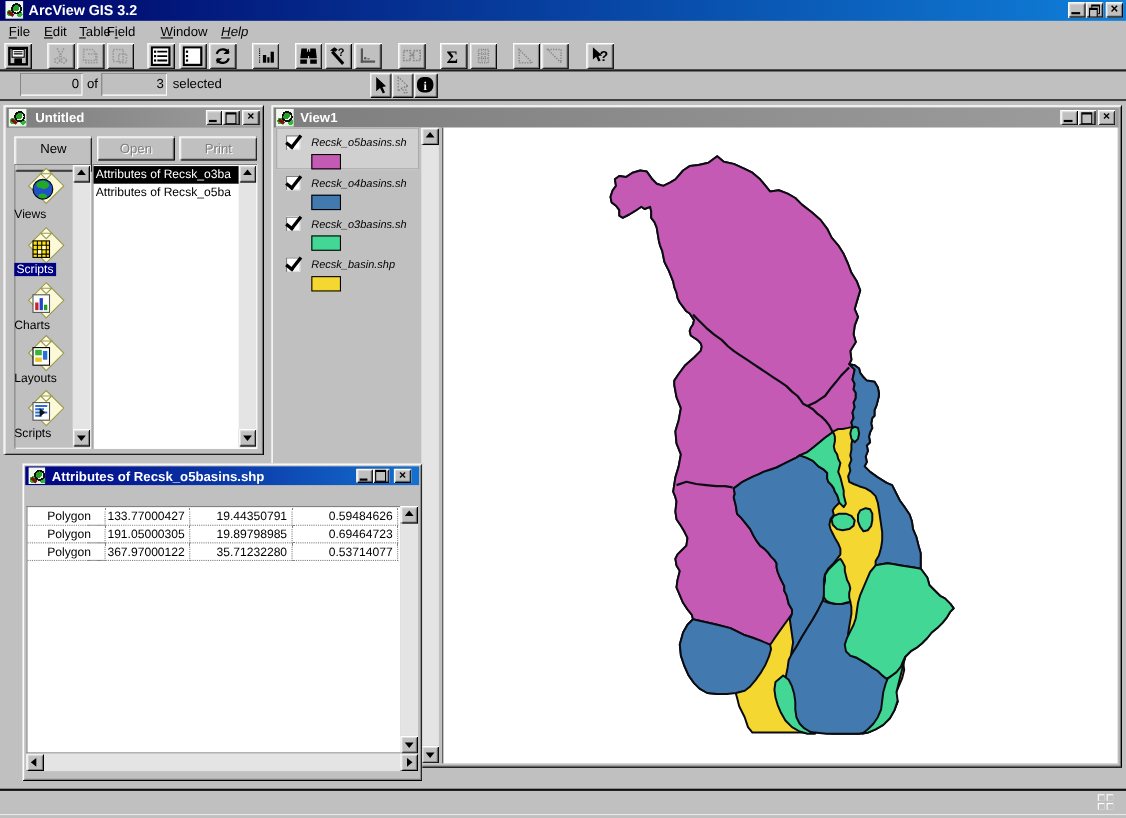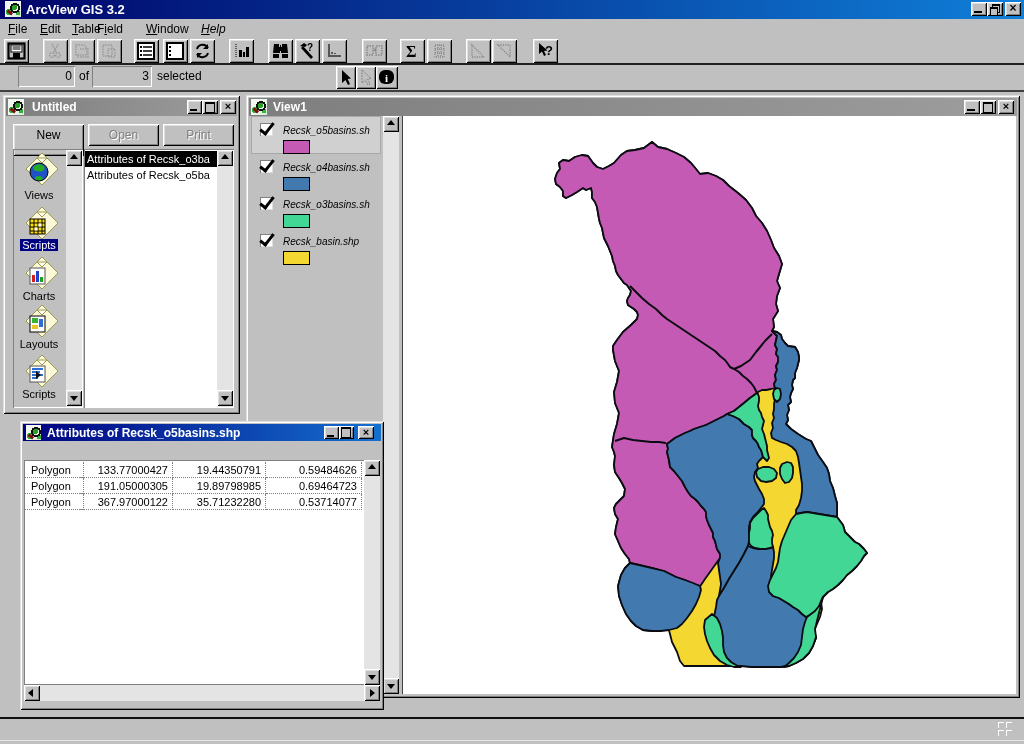--- a/index.html
+++ b/index.html
@@ -6,31 +6,31 @@
 .abs{position:absolute;}
 .raised{box-shadow:inset 1px 1px 0 #dfdfdf, inset -1px -1px 0 #000, inset 2px 2px 0 #fff, inset -2px -2px 0 #808080;}
 .btn{box-shadow:inset 1px 1px 0 #ffffff, inset -1px -1px 0 #000, inset 2px 2px 0 #dfdfdf, inset -2px -2px 0 #808080;background:#c0c0c0;}
 .tbtn{position:absolute;width:25px;height:24px;background:#c0c0c0;box-shadow:inset 1px 1px 0 #ffffff, inset -1px -1px 0 #000, inset 2px 2px 0 #dfdfdf, inset -2px -2px 0 #808080;}
 .tbtn svg{position:absolute;left:3px;top:3px;}
 .wbtn{position:absolute;width:16px;height:14px;background:#c0c0c0;box-shadow:inset 1px 1px 0 #ffffff, inset -1px -1px 0 #000, inset 2px 2px 0 #dfdfdf, inset -2px -2px 0 #808080;}
 .titletext{color:#fff;font-weight:bold;font-size:12px;}
 .chk{width:13px;height:13px;background:#fff;box-shadow:inset 1px 1px 0 #808080, inset -1px -1px 0 #dfdfdf;}
 .chk:after{content:"";position:absolute;left:3px;top:-3px;width:5px;height:12px;border-right:3px solid #000;border-bottom:3px solid #000;transform:rotate(38deg);}
 .sw{width:25px;height:12px;border:1px solid #000;}
-.lbl{width:52px;text-align:center;font-size:11px;}
+.lbl{width:52px;font-size:11px;}
 .icn{width:30px;height:30px;}
 .arr-u:after,.arr-d:after,.arr-l:after,.arr-r:after{content:"";position:absolute;left:4px;top:5px;border:4px solid transparent;}
 .arr-u:after{border-bottom:5px solid #000;border-top:none;top:4px;}
 .arr-d:after{border-top:5px solid #000;border-bottom:none;top:6px;}
 .arr-l:after{border-right:5px solid #000;border-left:none;left:4px;top:4px;}
 .arr-r:after{border-left:5px solid #000;border-right:none;left:6px;top:4px;}
 .hcell{height:15px;text-align:center;line-height:15px;}
 .trow{position:absolute;left:0;width:100%;height:16px;line-height:16px;}
 .trow span{position:absolute;border-right:1px dotted #808080;border-bottom:1px dotted #808080;height:15px;display:inline-block;}
-.c0{left:0;width:52px;padding-left:6px;}
+.c0{left:0;width:52px;padding-left:18px;}
 .c1{left:55px;width:88px;text-align:right;padding-right:4px;}
 .c2{left:148px;width:88px;text-align:right;padding-right:4px;}
 .c3{left:241px;width:91px;text-align:right;padding-right:4px;}
 .avicon,#appicon{background:
  radial-gradient(circle at 10px 7px, transparent 0 3.4px, #101010 3.4px 5px, transparent 5px),
  radial-gradient(circle at 9px 6px, #28a028 0 3.4px, transparent 3.4px),
  radial-gradient(circle at 4px 11px, #35b435 0 3px, transparent 3px),
  radial-gradient(circle at 13px 12px, #35b435 0 2.5px, transparent 2.5px),
  linear-gradient(135deg,#f0f8f0 55%,#d2ead2);}
 .avicon:after,#appicon:after{content:"";position:absolute;left:2px;top:10px;width:6px;height:2.5px;background:#7a1010;transform:rotate(38deg);}

